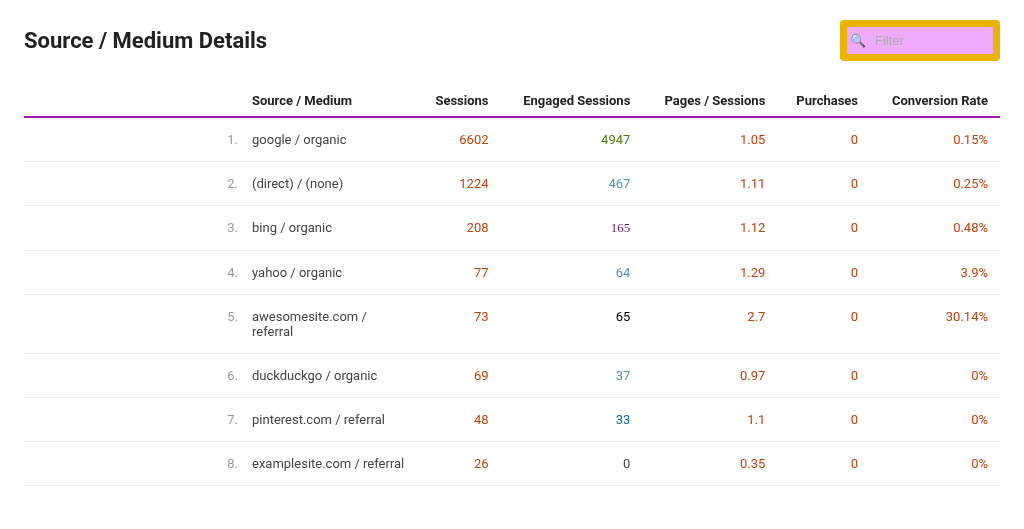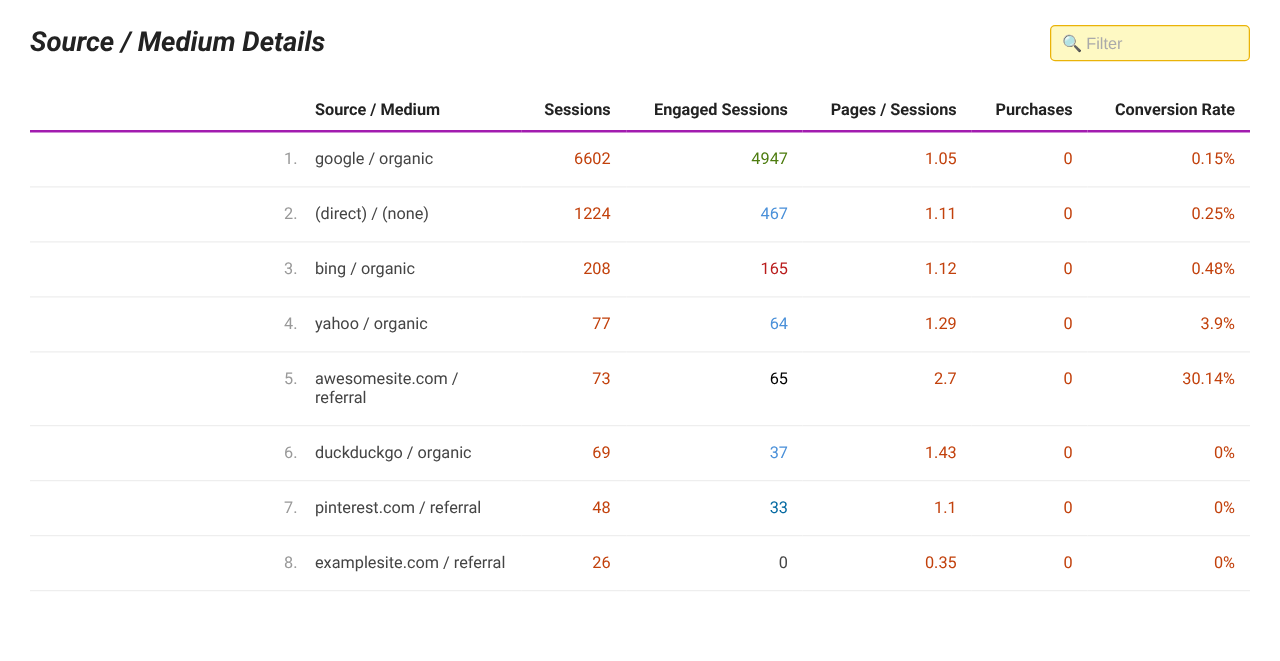--- a/index.html
+++ b/index.html
@@ -19,42 +19,41 @@
     .header-row {
       display: flex;
       align-items: center;
       justify-content: space-between;
       margin-bottom: 24px;
     }
     .page-title {
       font-size: 22px;
       font-weight: 700;
       color: #222;
-      font-style: italic;
     }
     .filter-input-wrapper {
       position: relative;
       display: flex;
       align-items: center;
     }
     .filter-icon {
       position: absolute;
       left: 10px;
       color: #999;
       font-size: 13px;
     }
     .filter-input {
-      border: 1px solid #eab308;
+      border: 7px solid #eab308;
       border-radius: 4px;
       padding: 6px 12px 6px 28px;
       font-size: 13px;
       color: #555;
       width: 160px;
       outline: none;
-      background: #fef9c3;
+      background: #f0abfc;
     }
     .filter-input::placeholder {
       color: #aaa;
     }
     table {
       width: 100%;
       border-collapse: collapse;
     }
     thead th {
       text-align: right;
@@ -139,21 +138,21 @@
     <td>1224</td>
     <td style="color:#4a90d9;">467</td>
     <td>1.11</td>
     <td>0</td>
     <td>0.25%</td>
   </tr>
       <tr>
     <td style="color:#999;">3.</td>
     <td>bing / organic</td>
     <td>208</td>
-    <td style="color:#b91c1c;">165</td>
+    <td style="color:#701a75;font-family:Liberation Serif, serif;">165</td>
     <td>1.12</td>
     <td>0</td>
     <td>0.48%</td>
   </tr>
       <tr>
     <td style="color:#999;">4.</td>
     <td>yahoo / organic</td>
     <td>77</td>
     <td style="color:#4a90d9;">64</td>
     <td>1.29</td>
@@ -167,21 +166,21 @@
     <td style="color:#000000;">65</td>
     <td>2.7</td>
     <td>0</td>
     <td>30.14%</td>
   </tr>
       <tr>
     <td style="color:#999;">6.</td>
     <td>duckduckgo / organic</td>
     <td>69</td>
     <td style="color:#4a90d9;">37</td>
-    <td>1.43</td>
+    <td>0.97</td>
     <td>0</td>
     <td>0%</td>
   </tr>
       <tr>
     <td style="color:#999;">7.</td>
     <td>pinterest.com / referral</td>
     <td>48</td>
     <td style="color:#0369a1;">33</td>
     <td>1.1</td>
     <td>0</td>

